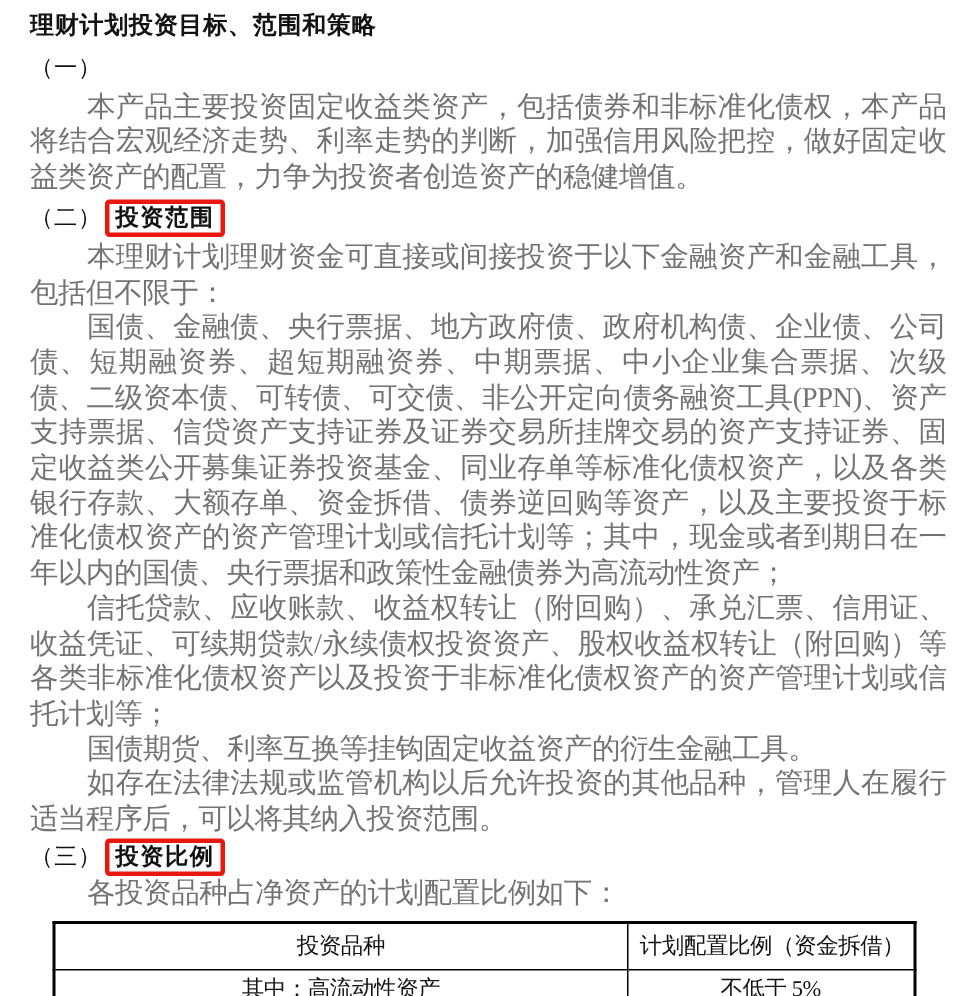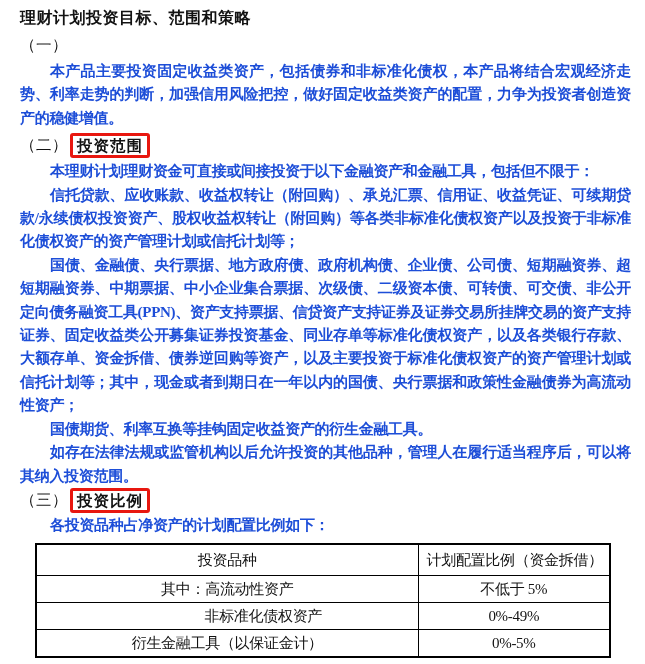--- a/index.html
+++ b/index.html
@@ -40,27 +40,26 @@
     border: 3px solid #e8170f;
     border-radius: 3px;
     padding: 0 4px;
     margin-left: 2px;
     font-weight: bold;
     line-height: 19px;
     letter-spacing: 1px;
   }
   .para {
     margin: 0;
-    font-size: 15px;
+    font-size: 19px;
     line-height: 23.4px;
     letter-spacing: -0.3px;
     text-align: justify;
     text-indent: 2em;
-    color: #1d4ed8;
-    font-weight: bold;
+    color: #737373;
   }
   table.ratio-table {
     border-collapse: collapse;
     table-layout: fixed;
     width: 574px;
     margin: 6px 0 0 15px;
     border: 2px solid #000;
     font-size: 15px;
   }
   .ratio-table th, .ratio-table td {
@@ -89,22 +88,22 @@
   <div class="section-heading">
     <span class="sec-num">（一）</span>
   </div>
   <p class="para">本产品主要投资固定收益类资产，包括债券和非标准化债权，本产品将结合宏观经济走势、利率走势的判断，加强信用风险把控，做好固定收益类资产的配置，力争为投资者创造资产的稳健增值。</p>
 
   <div class="section-heading">
     <span class="sec-num">（二）</span>
     <span class="red-box"><span>投资范围</span></span>
   </div>
   <p class="para">本理财计划理财资金可直接或间接投资于以下金融资产和金融工具，包括但不限于：</p>
+  <p class="para">国债、金融债、央行票据、地方政府债、政府机构债、企业债、公司债、短期融资券、超短期融资券、中期票据、中小企业集合票据、次级债、二级资本债、可转债、可交债、非公开定向债务融资工具(PPN)、资产支持票据、信贷资产支持证券及证券交易所挂牌交易的资产支持证券、固定收益类公开募集证券投资基金、同业存单等标准化债权资产，以及各类银行存款、大额存单、资金拆借、债券逆回购等资产，以及主要投资于标准化债权资产的资产管理计划或信托计划等；其中，现金或者到期日在一年以内的国债、央行票据和政策性金融债券为高流动性资产；</p>
   <p class="para">信托贷款、应收账款、收益权转让（附回购）、承兑汇票、信用证、收益凭证、可续期贷款/永续债权投资资产、股权收益权转让（附回购）等各类非标准化债权资产以及投资于非标准化债权资产的资产管理计划或信托计划等；</p>
-  <p class="para">国债、金融债、央行票据、地方政府债、政府机构债、企业债、公司债、短期融资券、超短期融资券、中期票据、中小企业集合票据、次级债、二级资本债、可转债、可交债、非公开定向债务融资工具(PPN)、资产支持票据、信贷资产支持证券及证券交易所挂牌交易的资产支持证券、固定收益类公开募集证券投资基金、同业存单等标准化债权资产，以及各类银行存款、大额存单、资金拆借、债券逆回购等资产，以及主要投资于标准化债权资产的资产管理计划或信托计划等；其中，现金或者到期日在一年以内的国债、央行票据和政策性金融债券为高流动性资产；</p>
   <p class="para">国债期货、利率互换等挂钩固定收益资产的衍生金融工具。</p>
   <p class="para">如存在法律法规或监管机构以后允许投资的其他品种，管理人在履行适当程序后，可以将其纳入投资范围。</p>
 
   <div class="section-heading compact">
     <span class="sec-num">（三）</span>
     <span class="red-box"><span>投资比例</span></span>
   </div>
   <p class="para">各投资品种占净资产的计划配置比例如下：</p>
 
   <table class="ratio-table">

